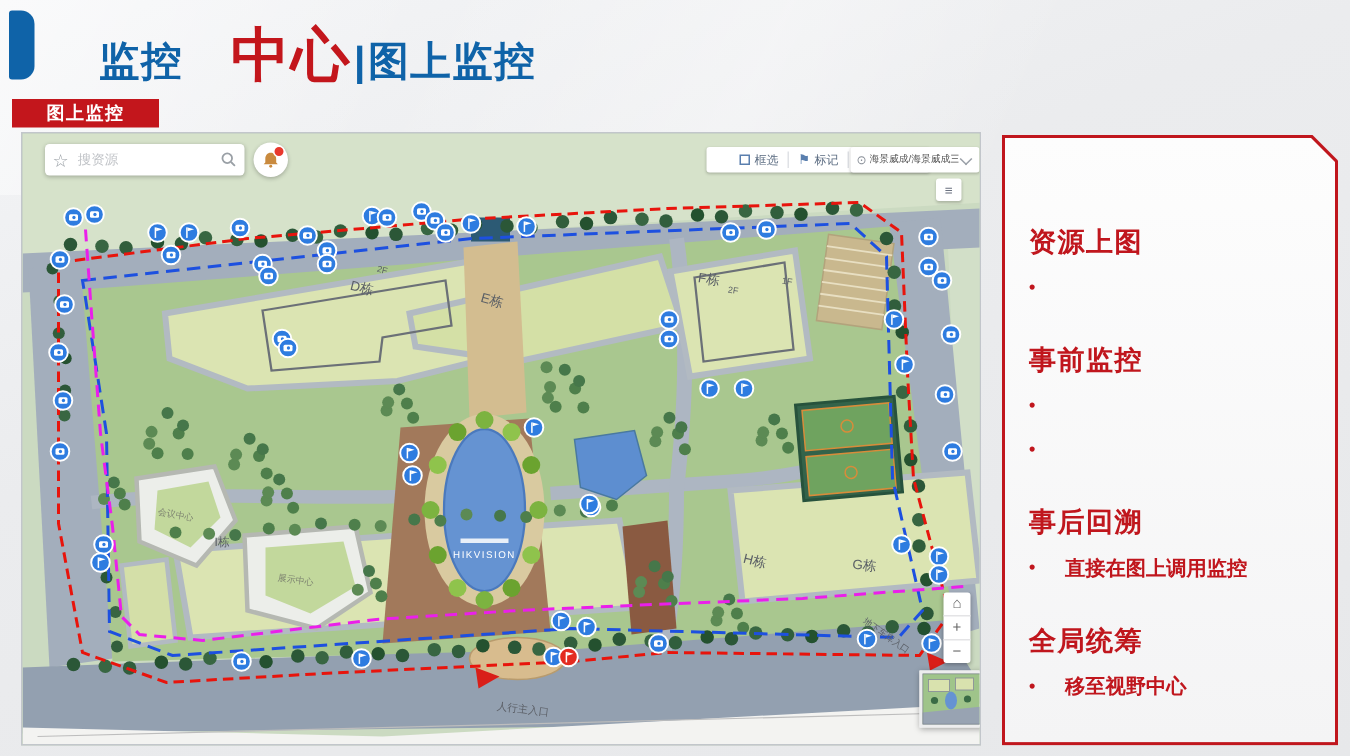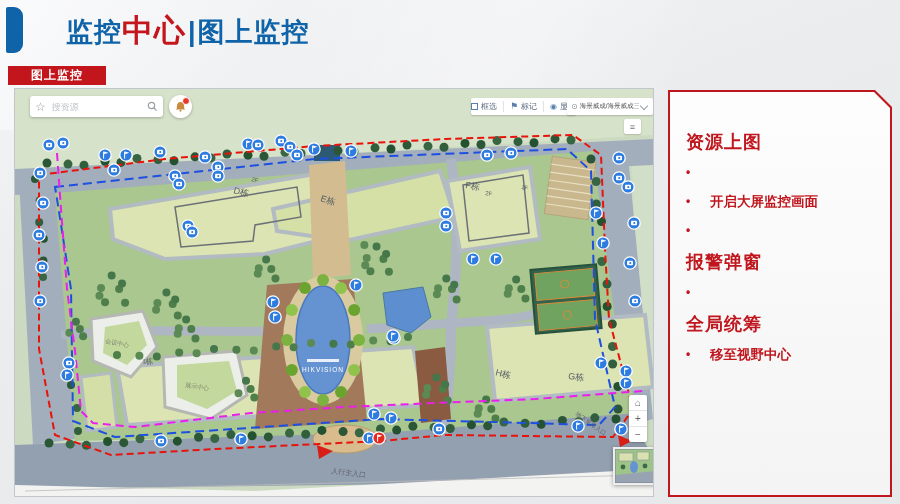--- a/index.html
+++ b/index.html
@@ -11,53 +11,53 @@
   body::before{
     content:"";position:absolute;left:0;top:0;width:900px;height:130px;
     background:linear-gradient(115deg,rgba(255,255,255,.55) 0%,rgba(255,255,255,0) 30%,rgba(255,255,255,.35) 55%,rgba(255,255,255,0) 75%);
     pointer-events:none;
   }
   
   .hdr{position:absolute;left:0;top:0;width:900px;height:62px;}
   .hdr-bar{position:absolute;left:6px;top:7px;width:17px;height:46px;background:#0f63a8;border-radius:2px 9px 9px 2px;}
   .hdr-title{position:absolute;left:66px;top:10px;white-space:nowrap;font-weight:bold;}
   .t-blue{color:#0f63a8;font-size:27px;letter-spacing:1px;font-family:Liberation Serif, serif;}
-  .t-red{color:#c3161c;font-size:31px;letter-spacing:1px;}
+  .t-red{color:#c3161c;font-size:39px;letter-spacing:1px;margin-left:32px;}
   .t-sep{color:#0f63a8;font-size:27px;font-weight:bold;margin:0 2px;}
   .tab{
     position:absolute;left:8px;top:66px;height:19px;min-width:78px;padding:0 10px;
     background:#c3161c;color:#fff;font-size:12px;font-weight:bold;
     display:flex;align-items:center;justify-content:center;letter-spacing:1px;
   }
   
   .map-wrap{
     position:absolute;left:14px;top:88px;width:640px;height:409px;
     background:#cbdac1;border:1px solid #c2c6cb;box-sizing:border-box;overflow:hidden;
   }
   .map-wrap svg{display:block;}
   
   .search{
     position:absolute;left:15px;top:7px;width:133px;height:21px;background:#fff;border-radius:3px;
     box-shadow:0 1px 3px rgba(0,0,0,.25);display:flex;align-items:center;padding:0 5px;box-sizing:border-box;
   }
   .search .star{color:#9aa0a6;font-size:12px;margin-right:4px;line-height:1;}
   .search input{
     flex:1;border:none;outline:none;font-size:9px;color:#333;min-width:0;background:transparent;
-    font-family:Liberation Sans, sans-serif;
+    font-family:Liberation Mono, monospace;
   }
   .search input::placeholder{color:#c0c3c7;}
   .alarm-btn{
     position:absolute;left:154px;top:6px;width:23px;height:23px;border-radius:50%;background:#fff;
     box-shadow:0 1px 3px rgba(0,0,0,.25);display:flex;align-items:center;justify-content:center;
   }
   .alarm-btn .dot{position:absolute;right:2px;top:2px;width:6px;height:6px;border-radius:50%;background:#e8382c;border:1px solid #fff;}
   
   .mtools{
     position:absolute;left:456px;top:9px;height:17px;background:#fff;border-radius:2px;
-    box-shadow:0 1px 2px rgba(0,0,0,.2);display:flex;align-items:center;padding:0 0;gap:6px;
+    box-shadow:0 1px 2px rgba(0,0,0,.2);display:flex;align-items:center;padding:0 22px;gap:6px;
   }
   .mtool{display:flex;align-items:center;gap:3px;font-size:8px;color:#5a6b80;white-space:nowrap;}
   .mtool + .mtool{border-left:1px solid #e0e2e6;padding-left:6px;}
   .ic-box{width:7px;height:7px;border:1px solid #5a7fae;box-sizing:border-box;}
   .ic-flag{color:#5a7fae;font-size:9px;line-height:1;}
   .ic-eye{color:#5a7fae;font-size:8px;line-height:1;}
   .region{
     position:absolute;left:552px;top:9px;width:86px;height:17px;background:#fff;border-radius:2px;
     box-shadow:0 1px 2px rgba(0,0,0,.2);display:flex;align-items:center;padding:0 4px;box-sizing:border-box;gap:2px;
   }
@@ -85,21 +85,21 @@
   .panel{
     position:absolute;left:668px;top:90px;width:224px;height:407px;background:#c0161d;
     clip-path:polygon(0 0,calc(100% - 17px) 0,100% 17px,100% 100%,0 100%);
   }
   .panel-in{
     position:absolute;left:2px;top:2px;right:2px;bottom:2px;
     background:linear-gradient(180deg,#fdfdfd,#f4f4f5);
     clip-path:polygon(0 0,calc(100% - 16px) 0,100% 16px,100% 100%,0 100%);
     padding:30px 12px 0 16px;box-sizing:border-box;
   }
-  .p-head{color:#c0161d;font-size:18px;font-weight:bold;letter-spacing:1px;margin:8px 0 9px;}
+  .p-head{color:#c0161d;font-size:18px;font-weight:bold;letter-spacing:1px;margin:27px 0 9px;}
   .p-bullet{display:flex;color:#c0161d;font-size:13.5px;font-weight:bold;margin:0 0 10px;line-height:19px;}
   .p-bullet .dot{width:24px;flex:none;font-size:12px;}
 </style>
 </head>
 <body>
 
 <div class="hdr">
   <div class="hdr-bar"></div>
   <div class="hdr-title">
     <span class="t-blue">监控</span><span class="t-red">中心</span><span class="t-sep">|</span><span class="t-blue">图上监控</span>
@@ -718,30 +718,31 @@
     </svg>
   </div>
 </div>
 
 <div class="panel">
   <div class="panel-in">
     <div class="p-head">资源上图</div>
     <div class="p-bullet">
       <span class="dot">•</span>
     </div>
+    <div class="p-head">事前监控</div>
     <div class="p-bullet">
       <span class="dot">•</span>
-      <span>开启大屏监控画面</span>
     </div>
     <div class="p-bullet">
       <span class="dot">•</span>
     </div>
-    <div class="p-head">报警弹窗</div>
+    <div class="p-head">事后回溯</div>
     <div class="p-bullet">
       <span class="dot">•</span>
+      <span>直接在图上调用监控</span>
     </div>
     <div class="p-head">全局统筹</div>
     <div class="p-bullet">
       <span class="dot">•</span>
       <span>移至视野中心</span>
     </div>
   </div>
 </div>
 
 </body></html>

